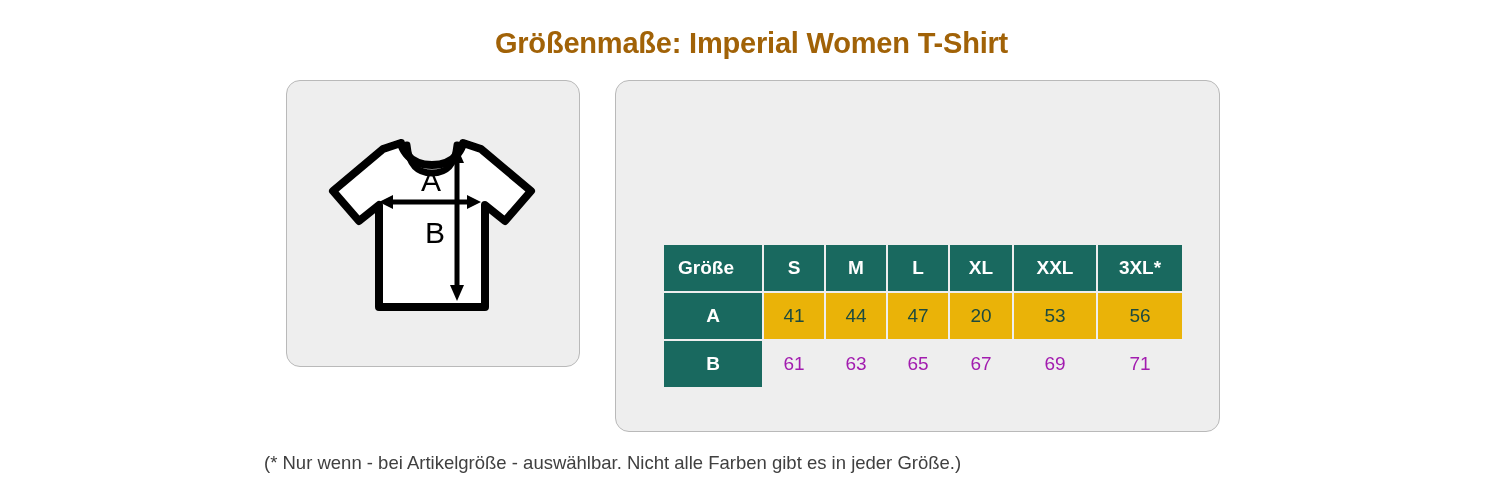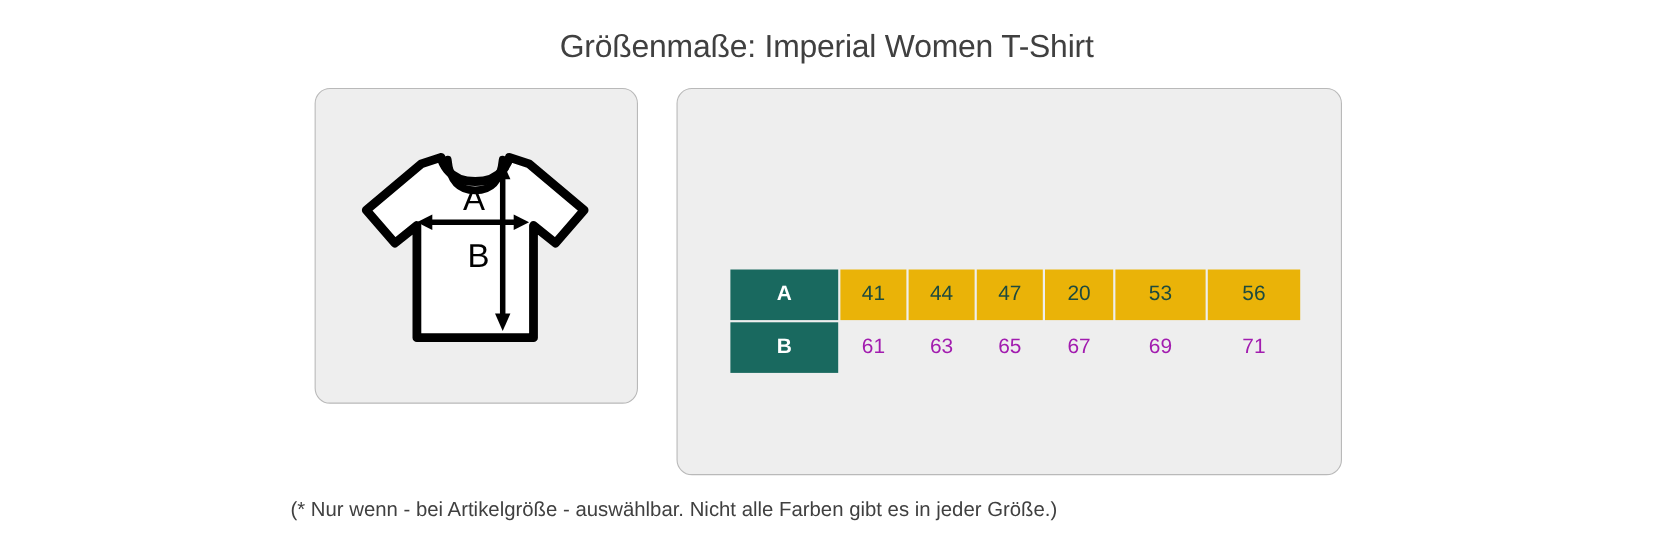--- a/index.html
+++ b/index.html
@@ -20,22 +20,22 @@
   }
 
   
   .title {
     position: absolute;
     left: 0;
     top: 27px;
     width: 1503px;
     text-align: center;
     font-size: 29px;
-    font-weight: normal;
-    color: #404040;
+    font-weight: bold;
+    color: #a16207;
     letter-spacing: -0.2px;
     white-space: nowrap;
   }
 
   
   .panel {
     position: absolute;
     background: #eeeeee;
     border: 1px solid #b9b9b9;
     border-radius: 14px;
@@ -178,20 +178,29 @@
       <colgroup>
         <col class="col-label">
           <col class="col-s">
           <col class="col-m">
           <col class="col-l">
         <col class="col-xl">
           <col class="col-xxl">
           <col class="col-3xl">
       </colgroup>
       <tbody>
+        <tr>
+          <td class="head-label">Größe</td>
+          <td class="head-size">S</td>
+          <td class="head-size">M</td>
+          <td class="head-size">L</td>
+          <td class="head-size">XL</td>
+          <td class="head-size">XXL</td>
+          <td class="head-size">3XL*</td>
+        </tr>
         <tr>
           <td class="row-label">A</td>
           <td class="cell-a">41</td>
           <td class="cell-a">44</td>
           <td class="cell-a">47</td>
           <td class="cell-a">20</td>
           <td class="cell-a">53</td>
           <td class="cell-a">56</td>
         </tr>
         <tr>

